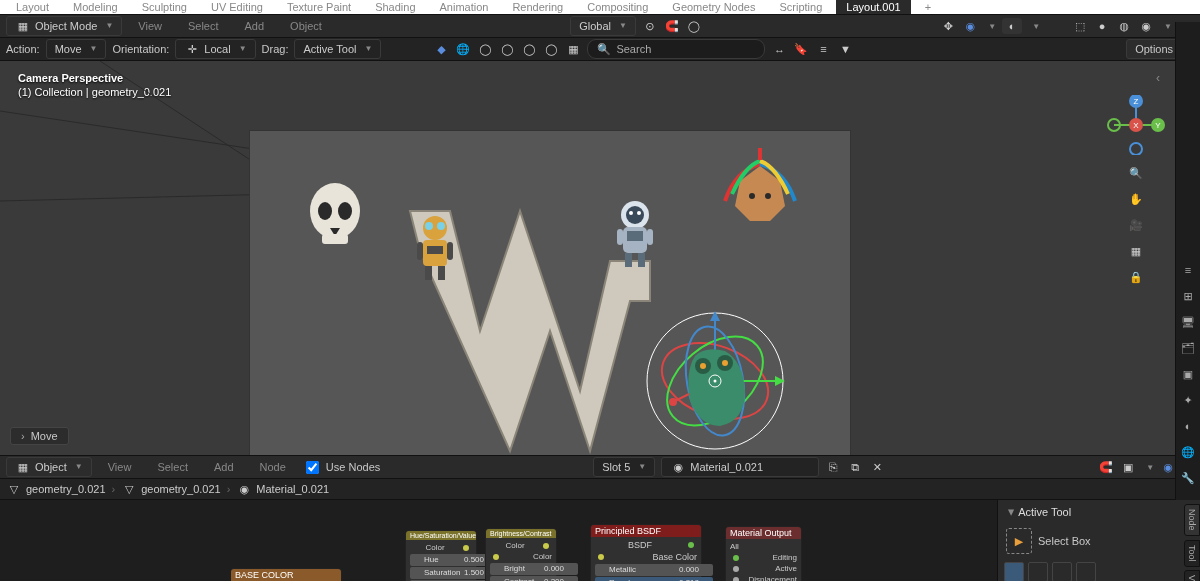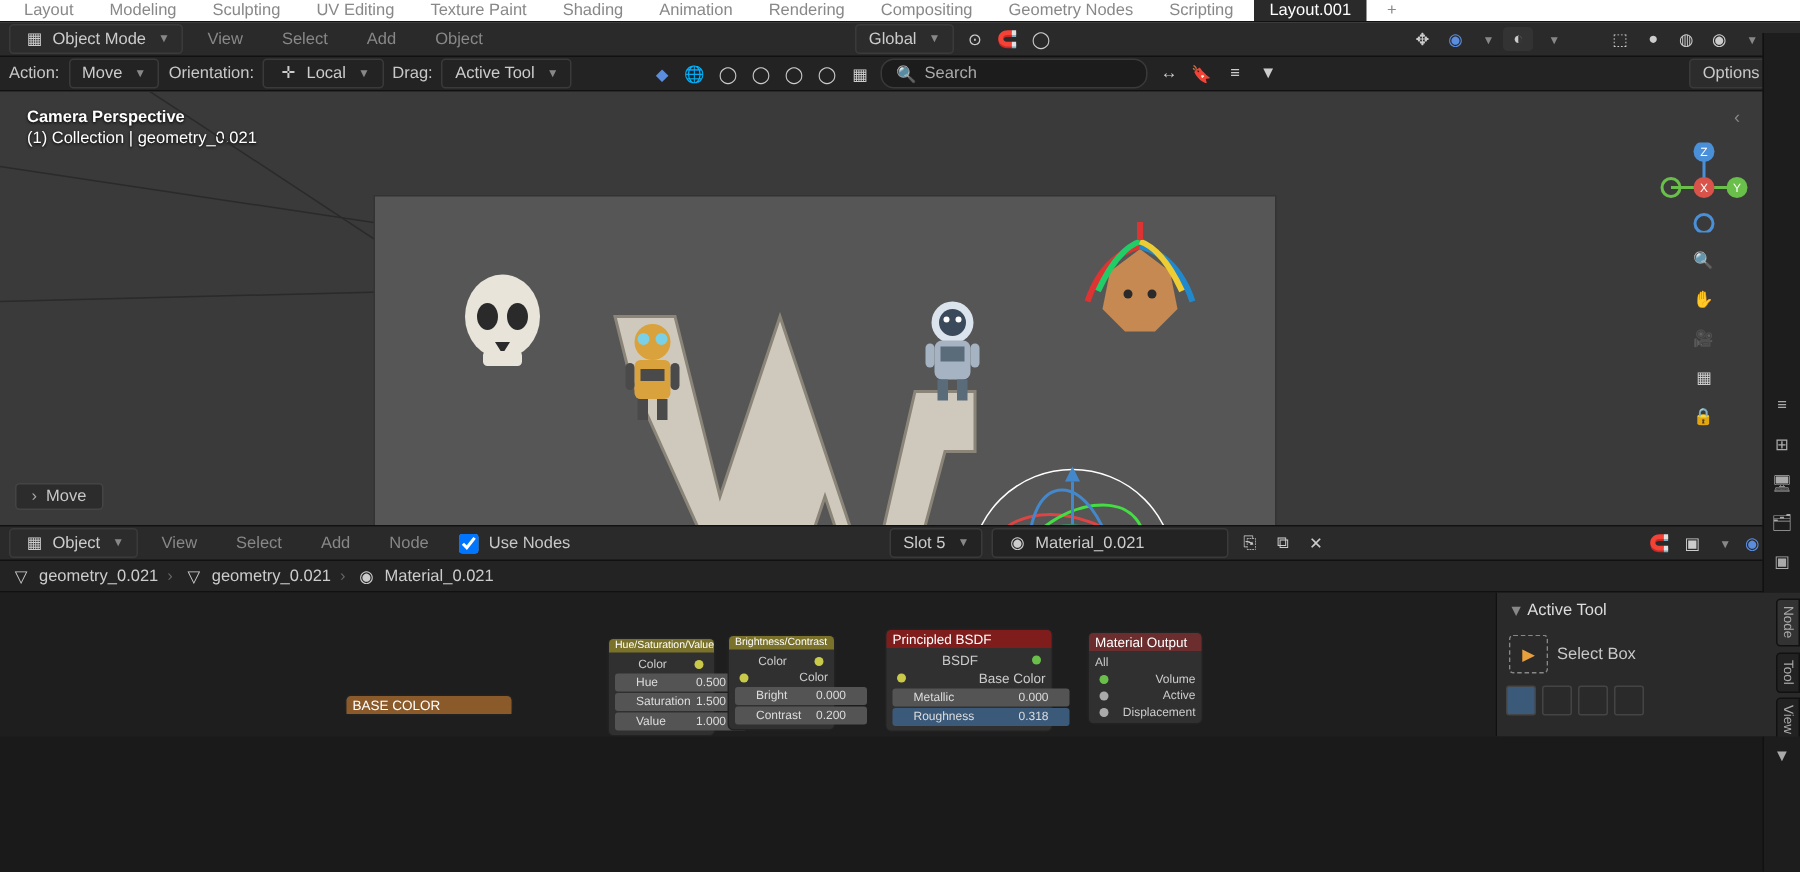--- a/index.html
+++ b/index.html
@@ -6,21 +6,21 @@
 .row{display:flex;align-items:center}
 .btn{background:#2c2c2c;border:1px solid #3a3a3a;color:#ccc;height:18px;line-height:18px;padding:0 8px;border-radius:3px;cursor:pointer;display:inline-flex;align-items:center;gap:4px}
 .btn.dark{background:#232323}
 .chev{font-size:8px;color:#888;margin-left:4px}
 .ico{width:16px;height:16px;display:inline-flex;align-items:center;justify-content:center;color:#ccc}
 .toolbar{background:#232323;height:22px;display:flex;align-items:center;padding:0 6px;gap:4px;border-bottom:1px solid #111}
 .tab{color:#888;padding:0 10px;height:22px;line-height:22px;cursor:pointer}
 .tab.active{color:#fff}
 .header-row{background:#2a2a2a;height:22px;display:flex;align-items:center;padding:0 6px;gap:6px;border-bottom:1px solid #111}
 .search{background:#1c1c1c;border:1px solid #3a3a3a;height:18px;border-radius:9px;padding:0 8px;color:#aaa;display:flex;align-items:center;gap:4px;min-width:160px}
-.main{display:flex;height:290px}
+.main{display:flex;height:395px}
 .viewport{flex:1;position:relative;background:#3a3a3a;overflow:hidden;border-bottom:1px solid #111}
 .overlay-text{position:absolute;left:18px;top:10px;color:#fff;font-size:11px;line-height:14px;text-shadow:0 1px 2px #000}
 .scene{position:absolute;left:250px;top:70px;width:600px;height:340px;background:#565656;box-shadow:0 0 0 1px #333}
 .scene svg{width:100%;height:100%}
 .right-tool{position:absolute;right:6px;display:flex;flex-direction:column;gap:10px;align-items:center;color:#ccc}
 .gizmo{width:60px;height:60px;position:relative}
 .move-bar{position:absolute;left:10px;bottom:10px;background:#2c2c2c;border:1px solid #444;border-radius:3px;padding:2px 10px;display:flex;align-items:center;gap:6px}
 .right-strip{width:24px;background:#1d1d1d;border-left:1px solid #111;position:absolute;right:0;top:22px;bottom:0;display:flex;flex-direction:column;align-items:center;gap:8px;padding-top:6px}
 .right-icon{width:18px;height:18px;border-radius:3px;display:flex;align-items:center;justify-content:center;color:#aaa;cursor:pointer}
 .breadcrumb{background:#232323;height:20px;display:flex;align-items:center;padding:0 6px;gap:6px;border-bottom:1px solid #111}
@@ -407,21 +407,21 @@
   </div>
 
   <div class="node out" style="left:725px;top:26px;width:75px">
     <div class="title">Material Output</div>
     <div class="body" style="font-size:8px">
       <div class="sock">
           <span>All</span>
         </div>
       <div class="sock">
           <span class="dot" style="background:#6abf4b"></span>
-          <span>Volume</span>
+          <span>Editing</span>
         </div>
       <div class="sock">
           <span class="dot"></span>
           <span>Active</span>
         </div>
       <div class="sock">
           <span class="dot"></span>
           <span>Displacement</span>
         </div>
     </div>

